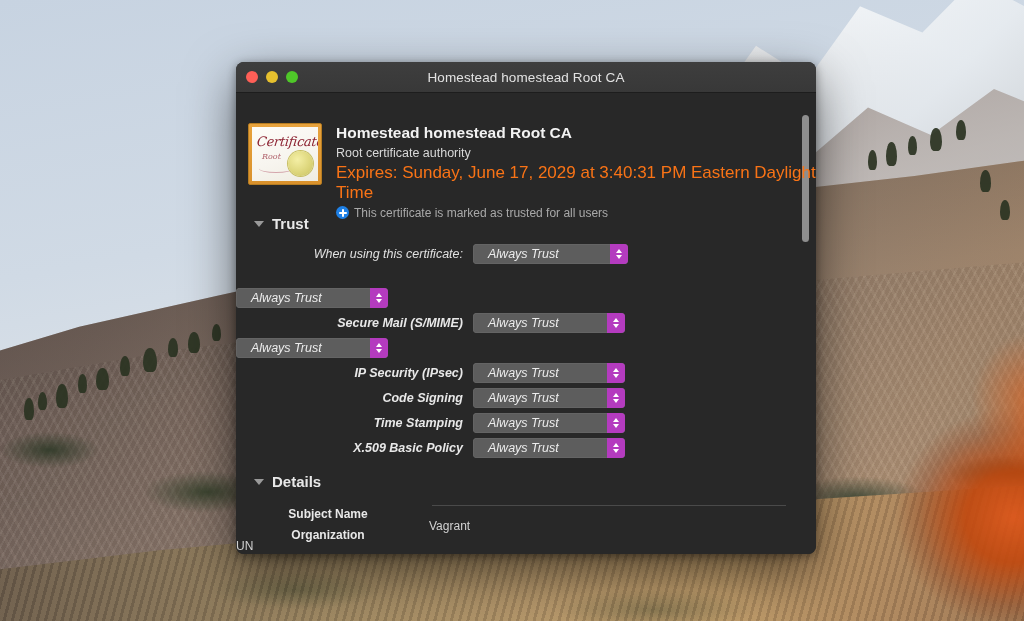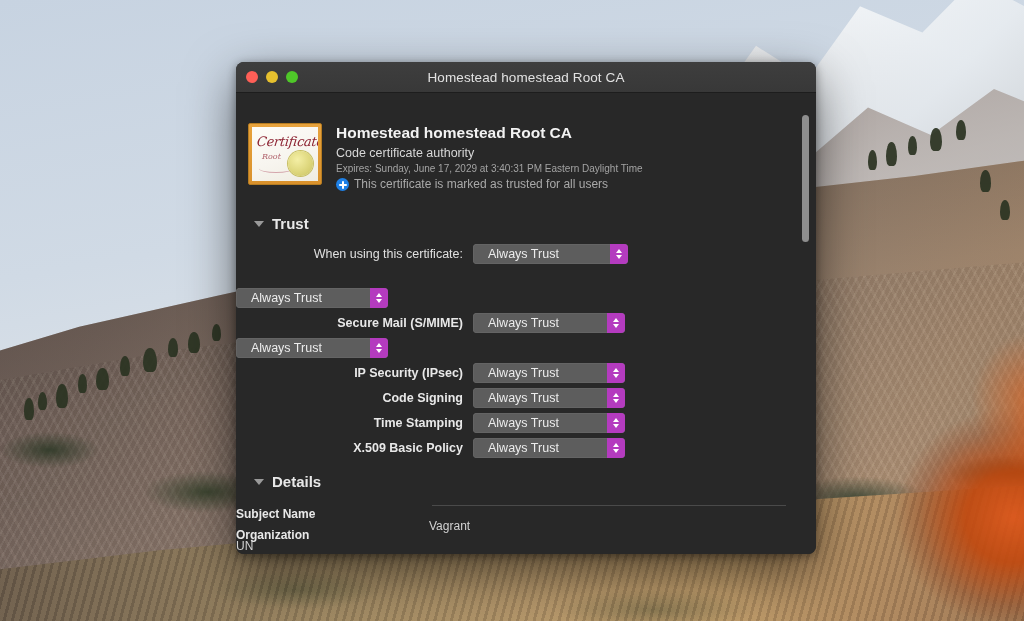--- a/index.html
+++ b/index.html
@@ -264,29 +264,29 @@
     font-size: 15.5px;
     font-weight: bold;
     margin-bottom: 4px;
   }
   #cert-role {
     color: #d8d8d8;
     font-size: 12.5px;
     margin-bottom: 3px;
   }
   #cert-expires {
-    color: #a3a3a3;
-    font-size: 10px;
+    color: #f97316;
+    font-size: 17px;
     margin-bottom: 3px;
   }
   #cert-trusted {
     color: #a9a9a9;
     font-size: 12px;
     display: flex;
-    align-items: flex-end;
+    align-items: flex-start;
     gap: 5px;
   }
   #trust-badge {
     width: 13px; height: 13px;
     border-radius: 50%;
     background: #1e80e6;
     position: relative;
     flex: none;
   }
   #trust-badge::before,
@@ -323,20 +323,21 @@
     position: absolute;
     left: 0;
     top: 148px;
     width: 100%;
   }
   .trust-row {
     position: relative;
     height: 25px;
     display: flex;
     align-items: center;
+    font-style: italic;
   }
   .trust-label {
     width: 237px;
     text-align: right;
     color: #e8e8e8;
     font-size: 12.5px;
     font-weight: bold;
     padding-right: 10px;
     box-sizing: border-box;
     white-space: nowrap;
@@ -390,21 +391,21 @@
     width: 100%;
   }
   .detail-row {
     position: relative;
     height: 20.5px;
     display: flex;
     align-items: center;
   }
   .detail-label {
     width: 193px;
-    text-align: left;
+    text-align: center;
     color: #e8e8e8;
     font-size: 12px;
     font-weight: bold;
     padding-right: 9px;
     box-sizing: border-box;
     white-space: nowrap;
     margin-top: 18px;
   }
   .detail-value {
     color: #d2d2d2;
@@ -476,21 +477,21 @@
         <div id="cert-icon">
           <div id="cert-icon-inner">
             <div id="cert-word">Certificate</div>
             <div id="cert-sub">Root</div>
             <div id="cert-flourish"></div>
             <div id="cert-seal"></div>
           </div>
         </div>
         <div id="cert-meta">
           <div id="cert-name">Homestead homestead Root CA</div>
-          <div id="cert-role">Code certificate authority</div>
+          <div id="cert-role">Root certificate authority</div>
           <div id="cert-expires">Expires: Sunday, June 17, 2029 at 3:40:31 PM Eastern Daylight Time</div>
           <div id="cert-trusted">
             <span id="trust-badge"></span>
             <span>This certificate is marked as trusted for all users</span>
           </div>
         </div>
       </div>
 
       <div class="section-head" id="trust-section-head">
         <span class="disclosure"></span>

